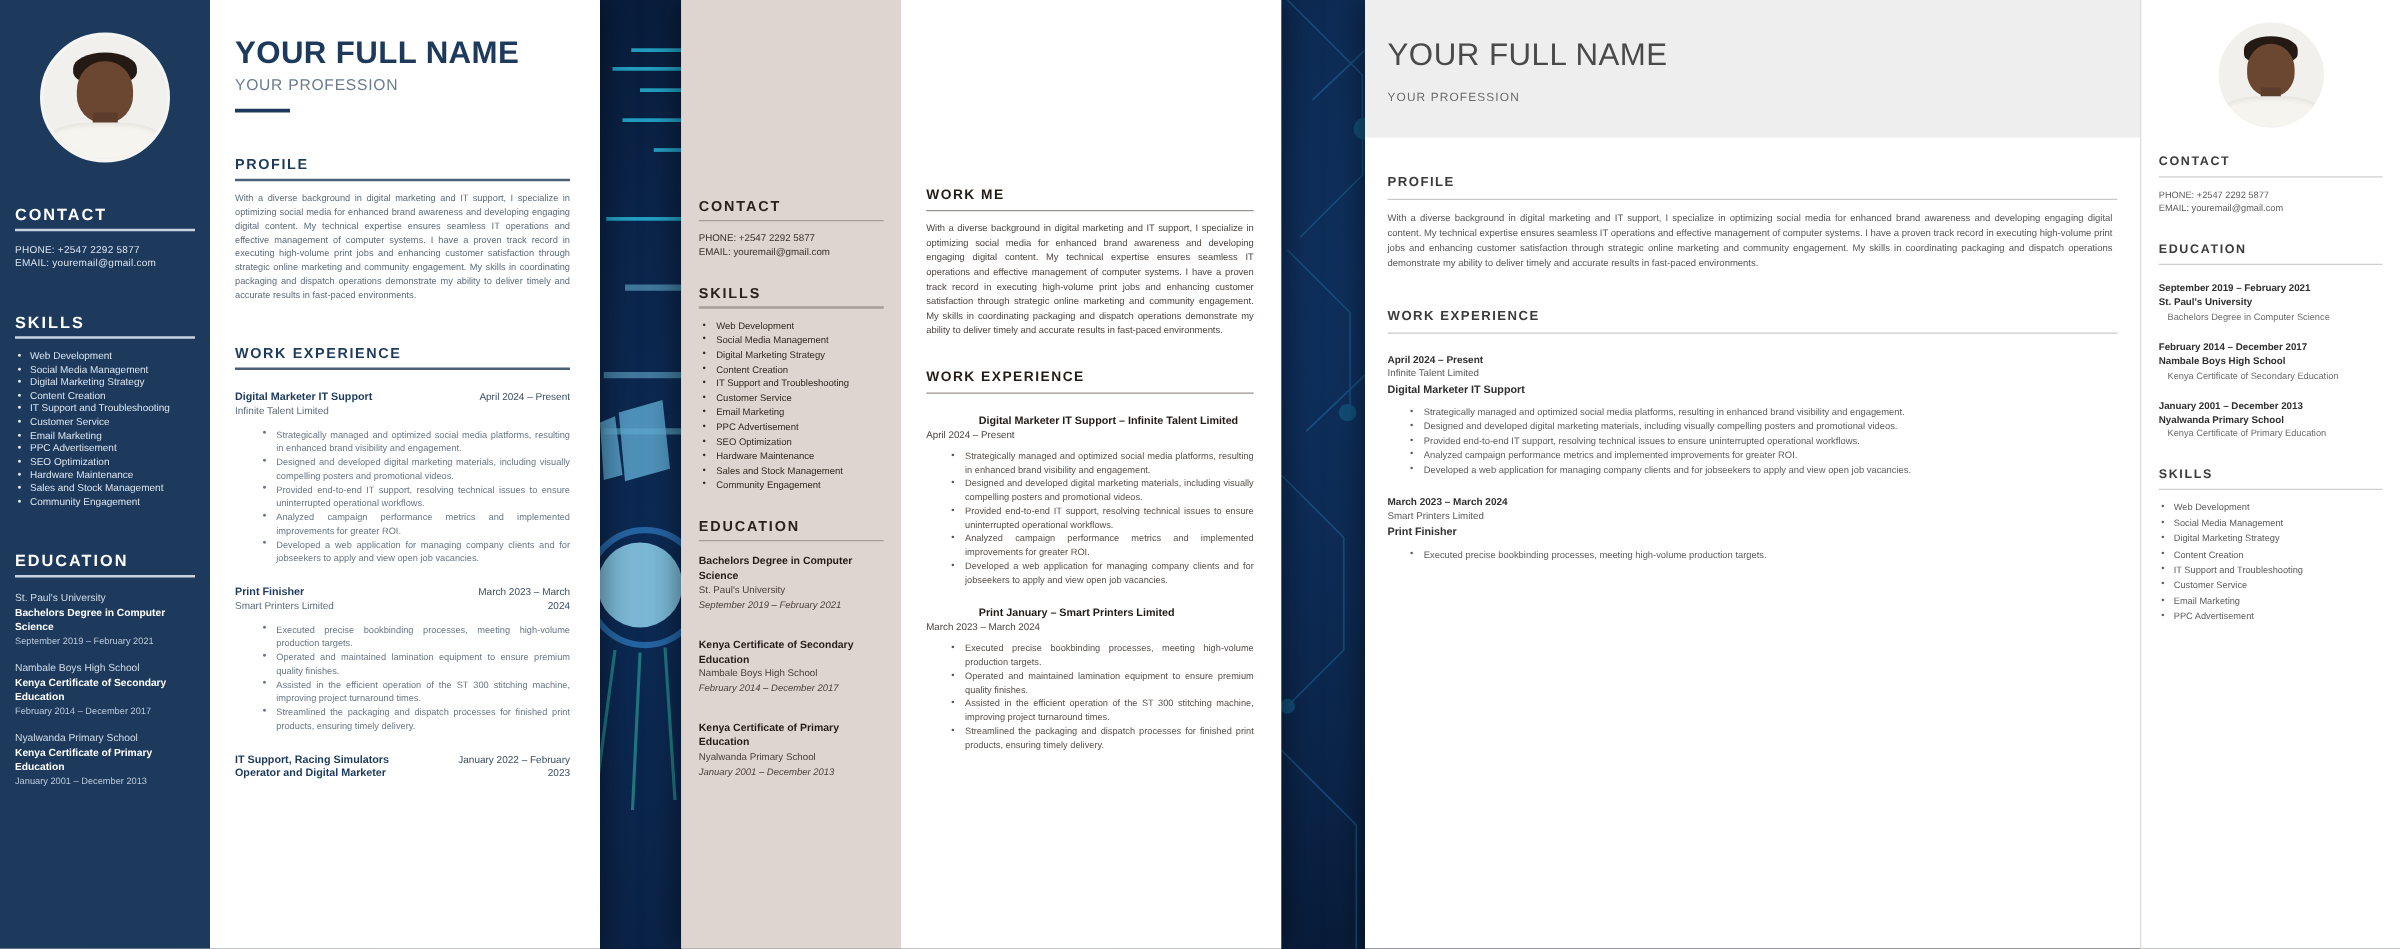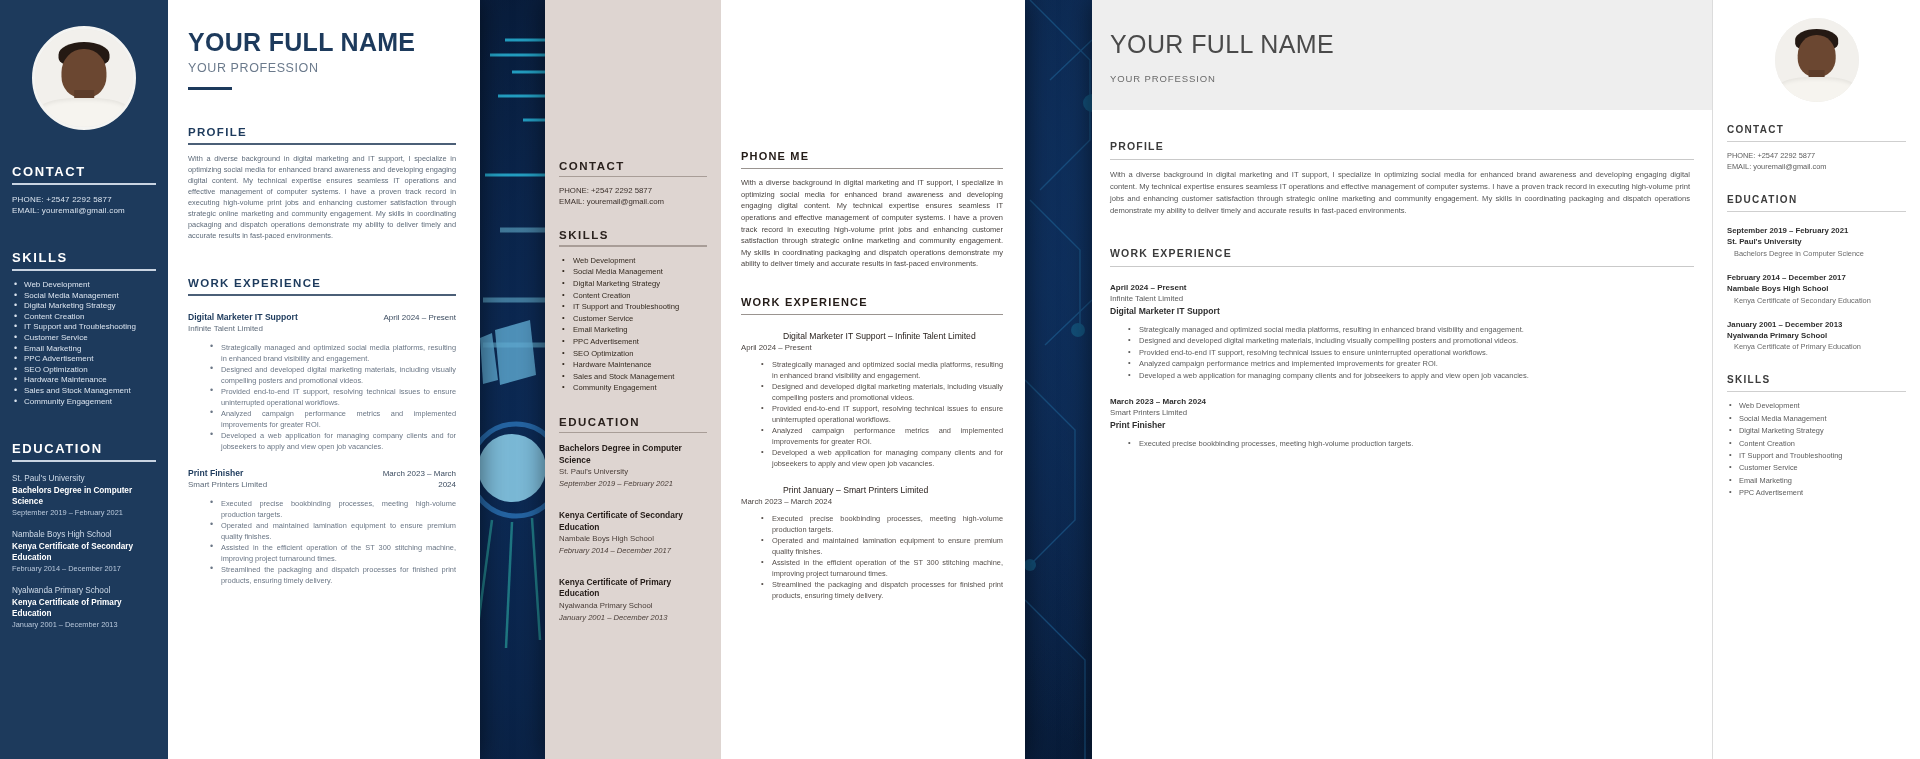--- a/index.html
+++ b/index.html
@@ -88,21 +88,21 @@
     padding-left:14px; position:relative;
   }
   #r2 li:before { content:"•"; position:absolute; left:3px; top:-1px; }
   #r2 .edu-deg { font-size:8.4px; font-weight:bold; line-height:11.6px; color:#241c18;}
   #r2 .edu-school { font-size:7.8px; color:#4a3e38; line-height:11.6px;}
   #r2 .edu-date { font-size:7.6px; font-style:italic; color:#4a3e38; line-height:12px;}
   #r2 .main { flex:1; background:#fff; padding:150px 22px 0 20px; }
   #r2 .m-head { font-size:11px; font-weight:bold; color:#231b17; letter-spacing:1.2px; }
   #r2 .m-rule { height:1.3px; background:#9a9490; margin:6px 0 8px; }
   #r2 .para { font-size:7.5px; line-height:11.6px; color:#4b4542; text-align:justify; }
-  #r2 .job-t { font-size:8.6px; font-weight:normal; color:#231b17; margin-top:16px;padding-left:42px;}
+  #r2 .job-t { font-size:8.6px; font-weight:bold; color:#231b17; margin-top:16px;padding-left:42px;}
   #r2 .job-d { font-size:7.8px; color:#4b4542; margin-top:2px;}
   #r2 .bul { list-style:none; margin:7px 0 0 20px;}
   #r2 .bul li { font-size:7.4px; line-height:11px; color:#57504c; padding-left:11px; position:relative; text-align:justify;}
   #r2 .bul li:before{ content:"•"; position:absolute; left:0; top:-1px;}
   
   #r3 { left:1092px; top:0; width:828px; height:759px; display:flex; background:#fff;}
   #r3 .main { width:620px; padding:0 0 0 0; }
   #r3 .banner { background:#eeeeee; padding:30px 0 26px 18px; }
   #r3 .name { font-size:25px; color:#4a4a4a; letter-spacing:.4px; }
   #r3 .prof { font-size:9.5px; color:#6a6a6a; margin-top:14px; letter-spacing:.9px;}
@@ -262,20 +262,26 @@
         <div class="job-c">Smart Printers Limited</div>
       </div>
       <div class="job-d">March 2023 – March 2024</div>
     </div>
     <ul class="bul">
       <li>Executed precise bookbinding processes, meeting high-volume production targets.</li>
       <li>Operated and maintained lamination equipment to ensure premium quality finishes.</li>
       <li>Assisted in the efficient operation of the ST 300 stitching machine, improving project turnaround times.</li>
       <li>Streamlined the packaging and dispatch processes for finished print products, ensuring timely delivery.</li>
     </ul>
+    <div class="job">
+      <div style="max-width:160px">
+        <div class="job-t">IT Support, Racing Simulators Operator and Digital Marketer</div>
+      </div>
+      <div class="job-d">January 2022 – February 2023</div>
+    </div>
   </div>
 </div>
 
 <div class="page" id="r2">
   <div class="side">
     <div style="height:160px"></div>
     <div class="s-head">CONTACT</div>
     <div class="rule"></div>
     <div class="c-line">PHONE: +2547 2292 5877</div>
     <div class="c-line">EMAIL: youremail@gmail.com</div>
@@ -307,21 +313,21 @@
       <div class="edu-school">Nambale Boys High School</div>
       <div class="edu-date">February 2014 – December 2017</div>
     </div>
     <div style="margin-top:20px">
       <div class="edu-deg">Kenya Certificate of Primary Education</div>
       <div class="edu-school">Nyalwanda Primary School</div>
       <div class="edu-date">January 2001 – December 2013</div>
     </div>
   </div>
   <div class="main">
-    <div class="m-head">PHONE ME</div>
+    <div class="m-head">WORK ME</div>
     <div class="m-rule"></div>
     <div class="para">With a diverse background in digital marketing and IT support, I specialize in optimizing social media for enhanced brand awareness and developing engaging digital content. My technical expertise ensures seamless IT operations and effective management of computer systems. I have a proven track record in executing high-volume print jobs and enhancing customer satisfaction through strategic online marketing and community engagement. My skills in coordinating packaging and dispatch operations demonstrate my ability to deliver timely and accurate results in fast-paced environments.</div>
     <div class="m-head" style="margin-top:26px">WORK EXPERIENCE</div>
     <div class="m-rule"></div>
     <div class="job-t">Digital Marketer IT Support – Infinite Talent Limited</div>
     <div class="job-d">April 2024 – Present</div>
     <ul class="bul">
       <li>Strategically managed and optimized social media platforms, resulting in enhanced brand visibility and engagement.</li>
       <li>Designed and developed digital marketing materials, including visually compelling posters and promotional videos.</li>
       <li>Provided end-to-end IT support, resolving technical issues to ensure uninterrupted operational workflows.</li>

